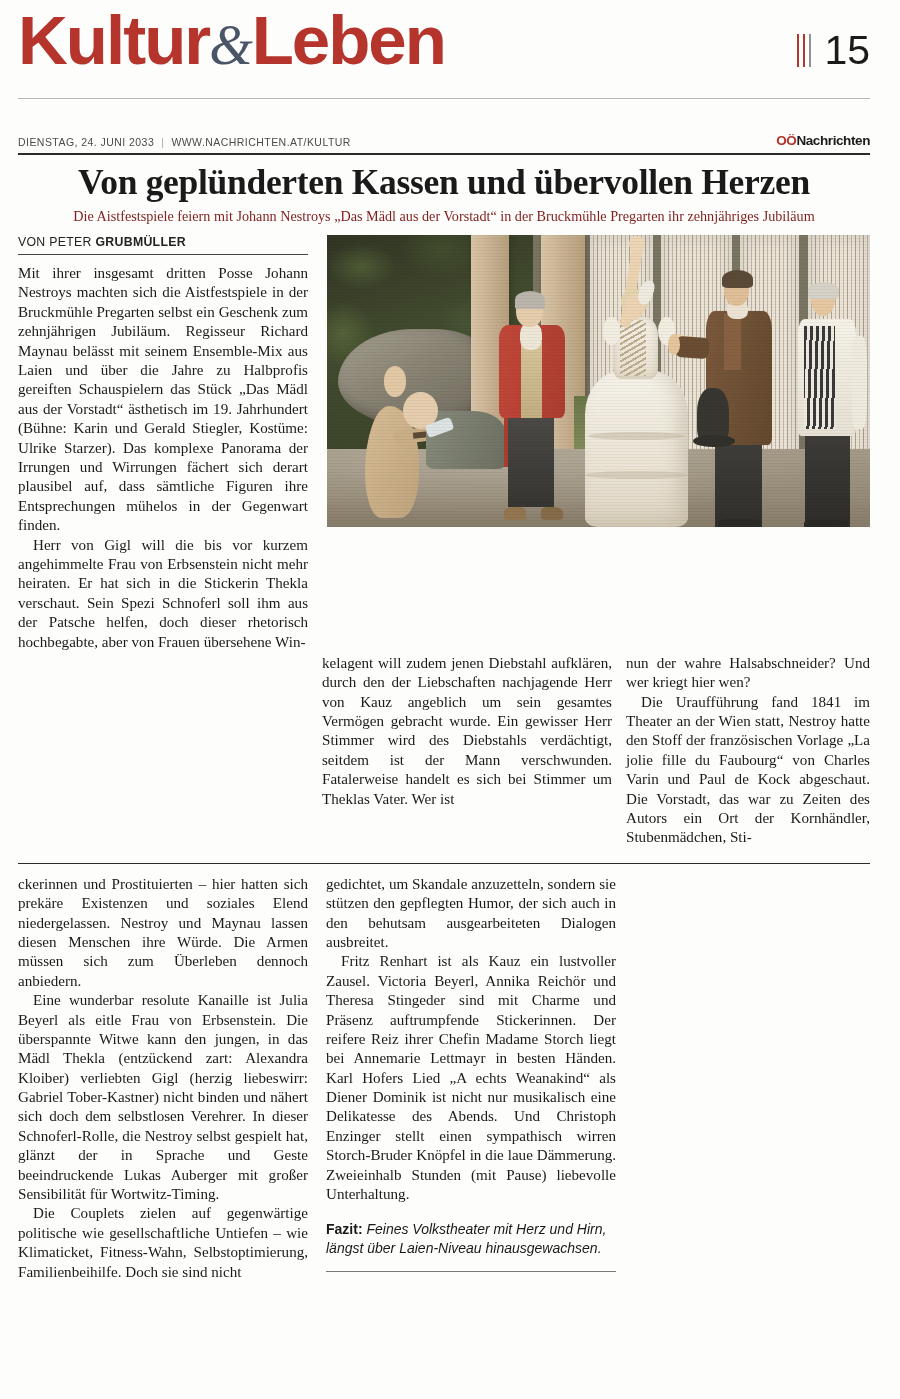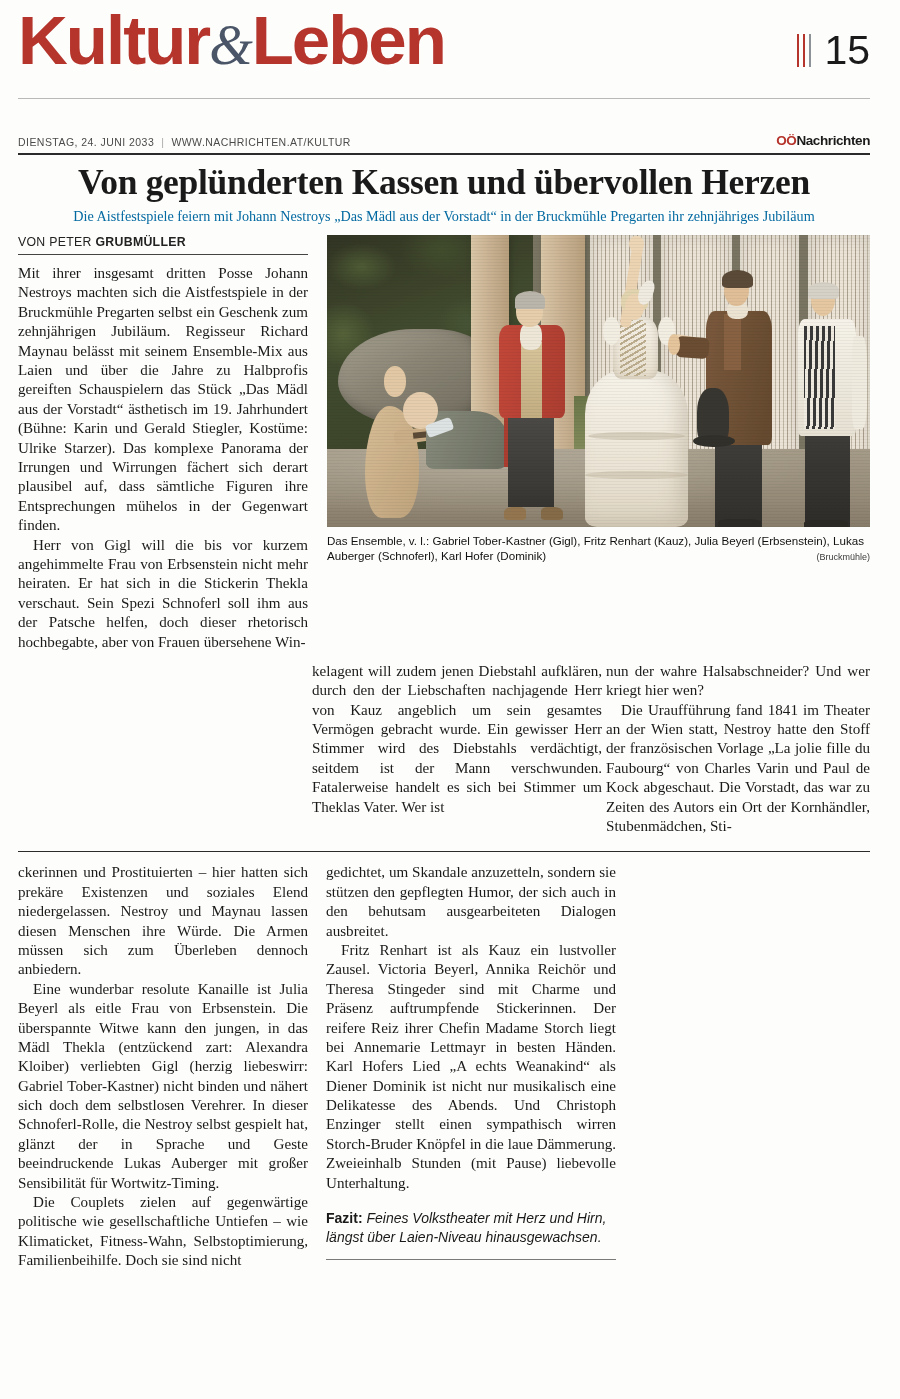--- a/index.html
+++ b/index.html
@@ -76,21 +76,21 @@
     letter-spacing:-0.3px;
     text-align:center;
     margin:4px 0 7px 0;
   }
   .subhead {
     font-family:"Liberation Serif", serif;
     font-size:14.2px;
     line-height:1.25;
     text-align:center;
     margin:0 0 9px 0;
-    color:#0369a1;
+    color:#7f1d1d;
   }
 
   
   .top-grid {
     display:grid;
     grid-template-columns: 290px 1fr;
     column-gap: 19px;
   }
   .byline {
     font-family:"Liberation Sans", sans-serif;
@@ -124,22 +124,22 @@
     text-align:justify; text-justify:inter-word;
     hyphens:manual;
   }
   .col p { margin:0; text-indent:0; }
   .col p + p { text-indent:15px; }
 
   
   .mid-grid {
     display:grid;
     grid-template-columns: 290px 290px 1fr;
-    column-gap: 4px;
-    margin-top: 10px;
+    column-gap: 14px;
+    margin-top: 2px;
   }
   .mid-grid .c1 { grid-column:1; }
 
   .rule-section { border:0; border-top:1.6px solid #2b2b2b; margin:15px 0 11px 0; }
 
   .bottom-grid {
     display:grid;
     grid-template-columns: 290px 290px 1fr;
     column-gap: 18px;
   }
@@ -448,24 +448,20 @@
             <div class="vestF"></div>
             <div class="armF"></div>
           <div class="hd"></div>
             <div class="hair"></div>
         </div>
 
         <div class="photo-warm"></div>
         <div class="photo-grain"></div>
       </div>
 
-      <div class="caption">
-        <span>Das Ensemble, v. l.: Gabriel Tober-Kastner (Gigl), Fritz Renhart (Kauz), Julia Beyerl (Erbsenstein), Lukas Auberger (Schnoferl), Karl Hofer (Dominik)</span>
-        <span class="credit">(Bruckmühle)</span>
-      </div>
     </div>
   </div>
 
   <div class="mid-grid">
     <div class="c1"></div>
     <div class="col">
       <p>kelagent will zudem jenen Diebstahl aufklären, durch den der Liebschaften nachjagende Herr von Kauz angeblich um sein gesamtes Vermögen gebracht wurde. Ein gewisser Herr Stimmer wird des Diebstahls verdächtigt, seitdem ist der Mann verschwunden. Fatalerweise handelt es sich bei Stimmer um Theklas Vater. Wer ist</p>
     </div>
     <div class="col">
       <p>nun der wahre Halsabschneider? Und wer kriegt hier wen?</p>

